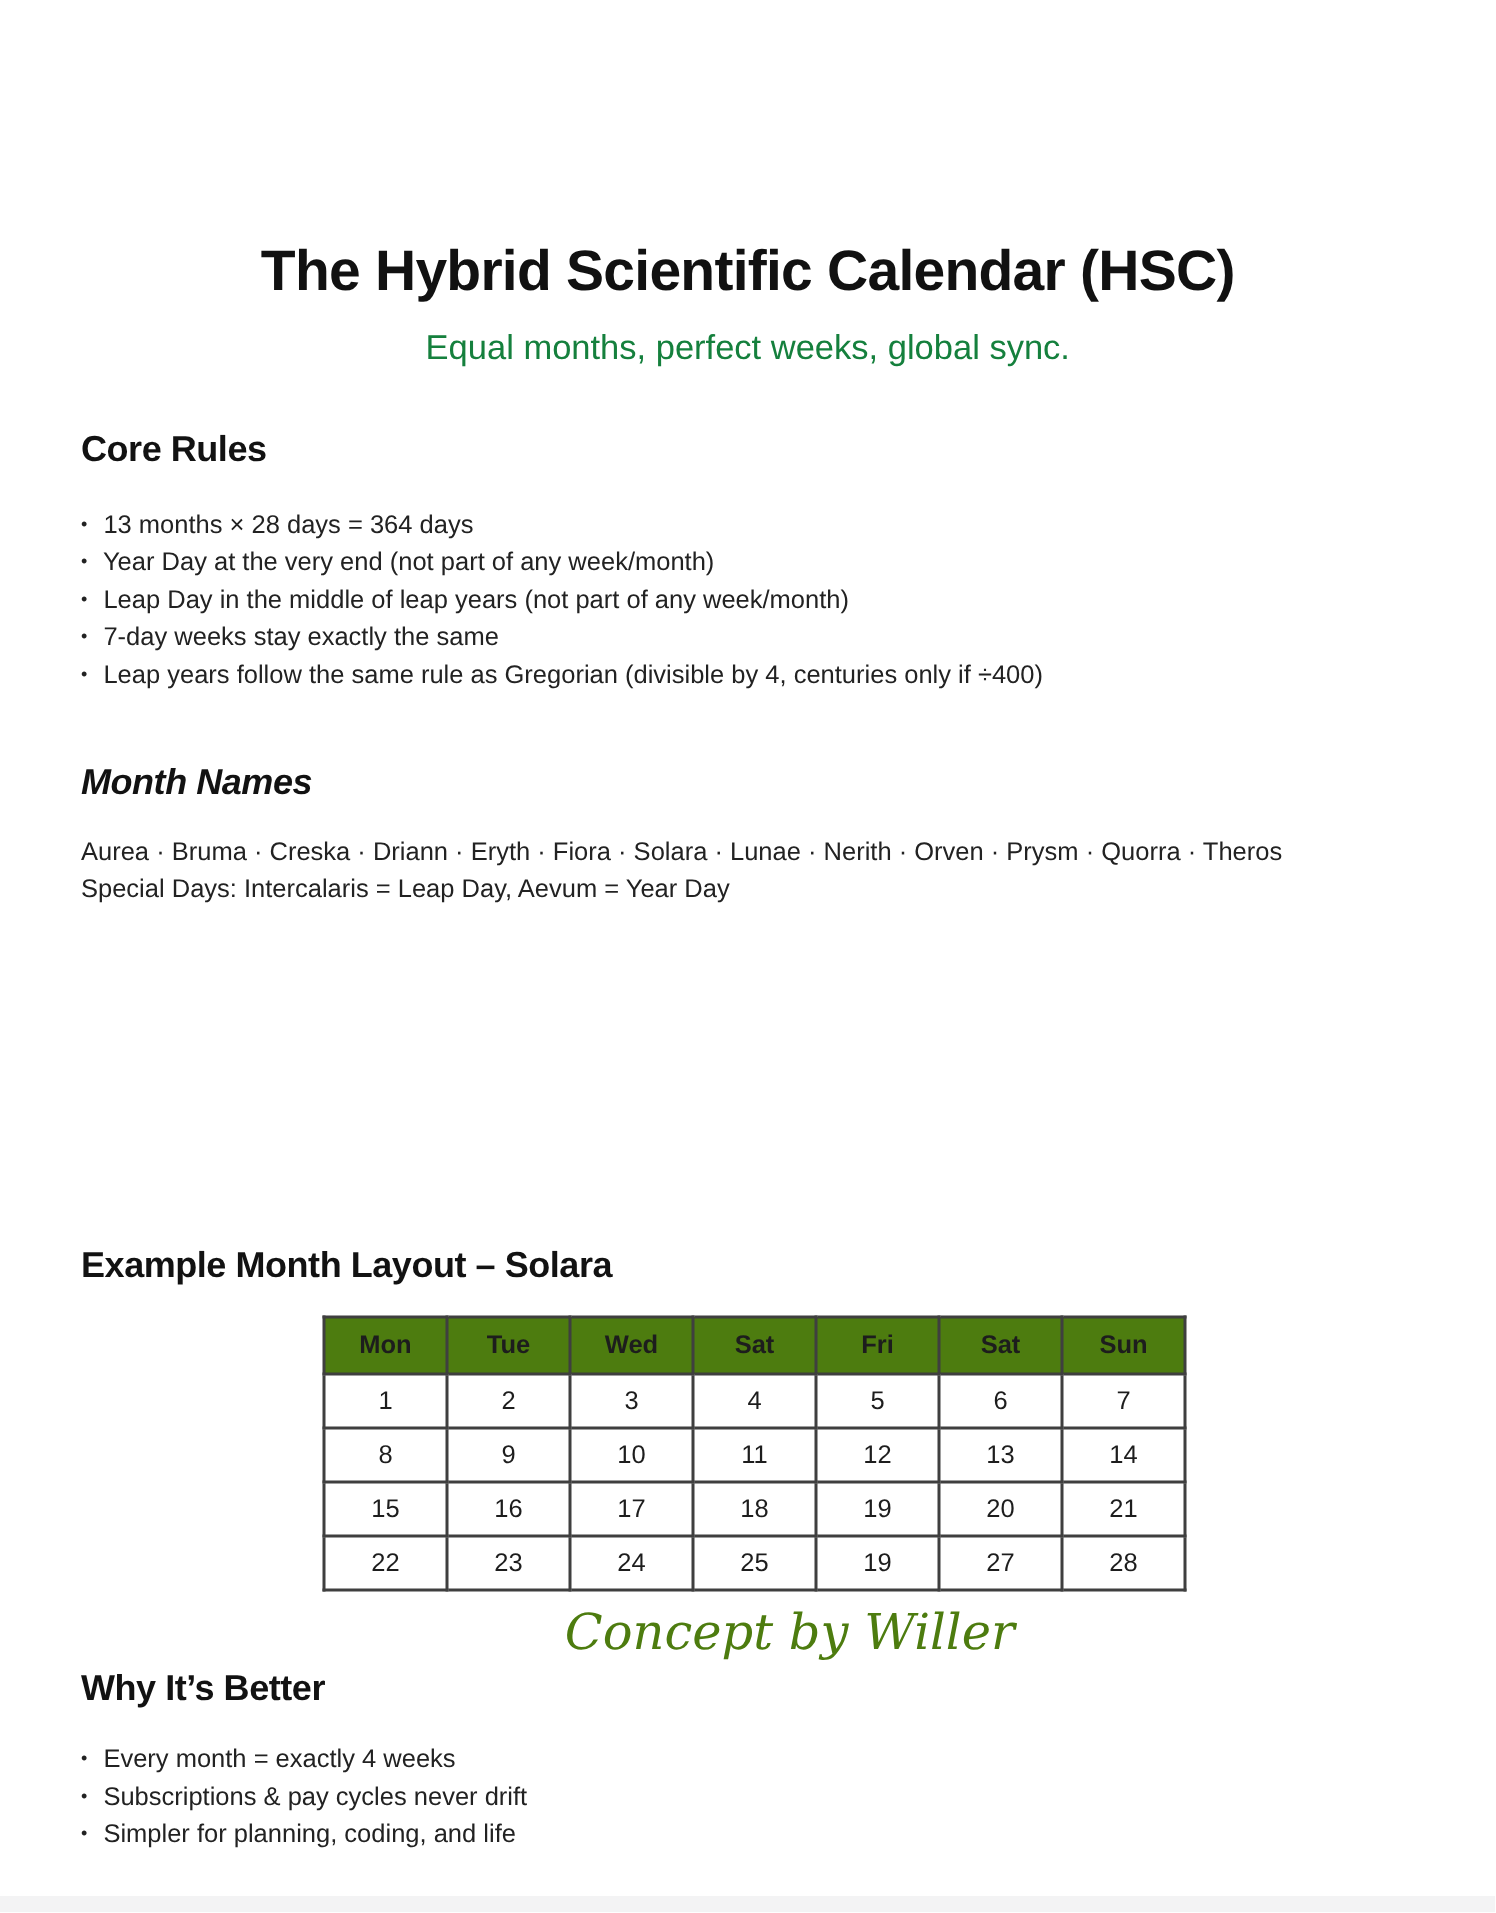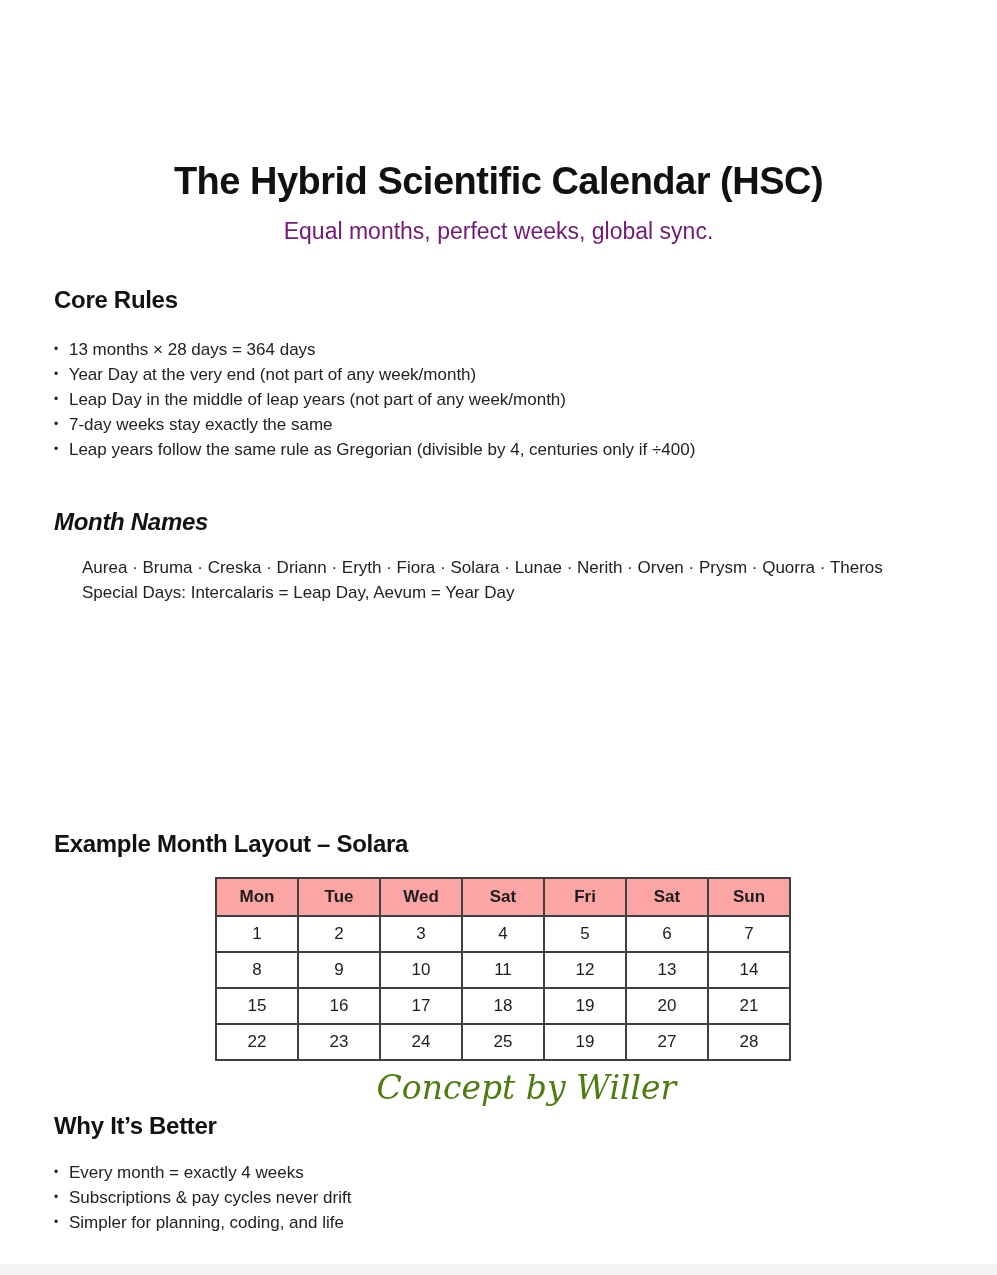--- a/index.html
+++ b/index.html
@@ -21,21 +21,21 @@
     font-size: 38px;
     font-weight: bold;
     letter-spacing: -0.5px;
     color: #111111;
   }
   .doc-subtitle {
     position: absolute;
     top: 218px; left: 0; width: 100%;
     text-align: center;
     font-size: 23px;
-    color: #701a75;
+    color: #15803d;
   }
   .section-heading {
     position: absolute;
     left: 54px;
     font-size: 24px;
     font-weight: bold;
     color: #121212;
     letter-spacing: -0.3px;
   }
   #core-rules-heading   { top: 286px; }
@@ -63,40 +63,39 @@
     color: #222222;
   }
 
   .month-names-block {
     position: absolute;
     top: 555px; left: 54px;
     width: 890px;
     font-size: 17px;
     line-height: 25px;
     color: #222222;
-    margin-left: 28px;
   }
 
   .calendar-table {
     position: absolute;
     top: 877px; left: 215px;
     border-collapse: collapse;
     table-layout: fixed;
   }
   .calendar-table th,
   .calendar-table td {
     width: 82px;
     text-align: center;
     border: 2px solid #3f3f3f;
     font-size: 17px;
     color: #1d1d1d;
   }
   .calendar-table th {
     height: 38px;
-    background: #fca5a5;
+    background: #4d7c0f;
     font-weight: bold;
   }
   .calendar-table td {
     height: 36px;
     background: #ffffff;
     font-weight: normal;
   }
 
   .watermark {
     position: absolute;

